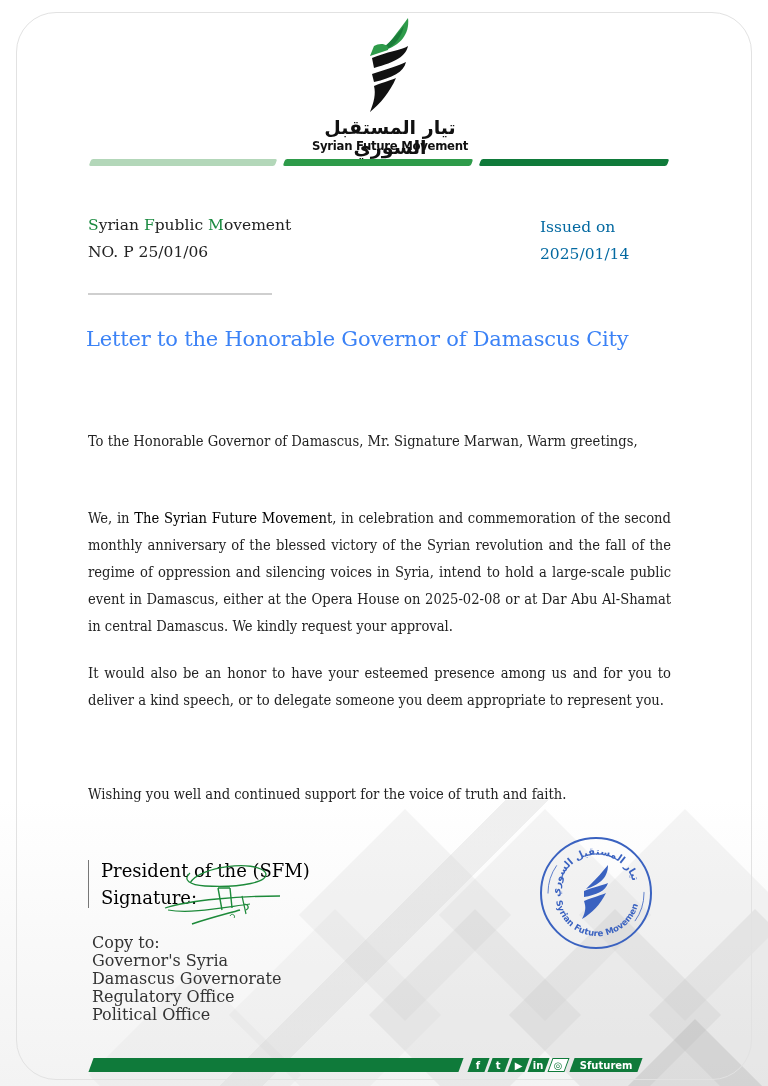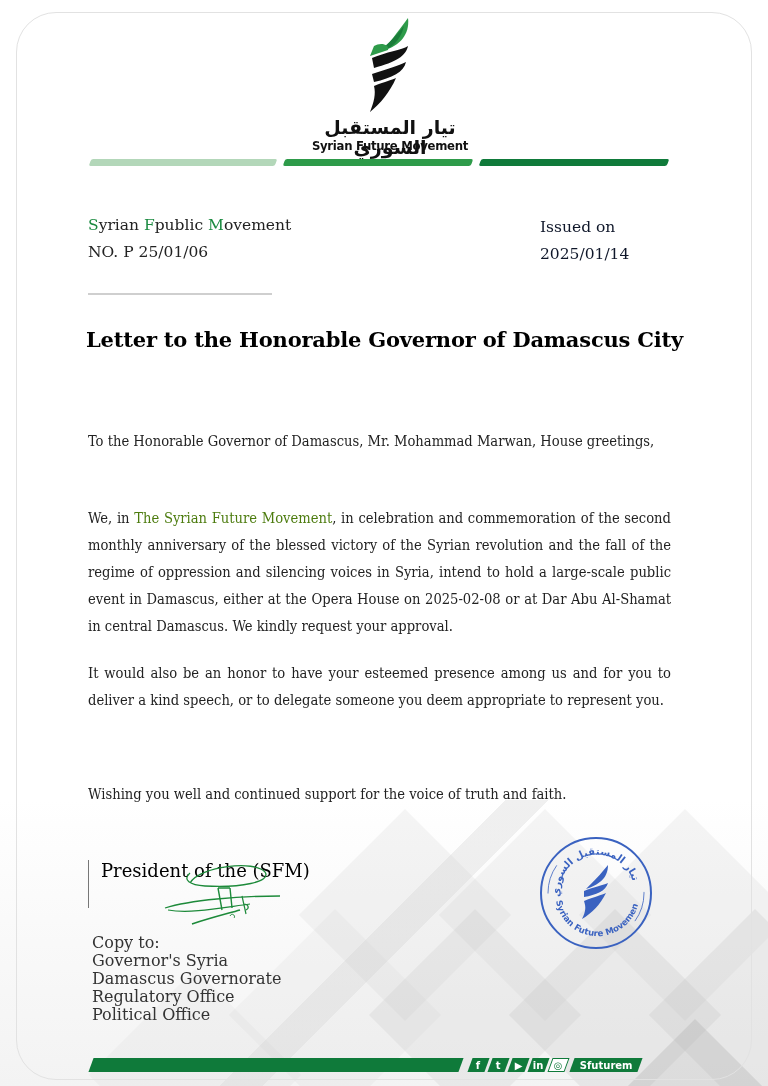--- a/index.html
+++ b/index.html
@@ -36,36 +36,36 @@
     font-family:"DejaVu Sans Condensed","DejaVu Sans", sans-serif; font-weight:bold; font-size:13px; color:#111; letter-spacing:-0.3px;
   }
   .hbar { position:absolute; top:159px; height:7px; transform:skewX(-20deg); border-radius:2px; }
   .hbar1 { left:90px; width:186px; background:#b3d7b9; }
   .hbar2 { left:284px; width:188px; background:#2e9b4a; }
   .hbar3 { left:480px; width:188px; background:#0f7a3a; }
 
   .from { position:absolute; left:88px; top:212px; font-size:15.5px; line-height:27px; color:#222; }
   .from .g { color:#1a8a40; }
   .from-rule { position:absolute; left:88px; top:293px; width:184px; height:2px; background:#cfcfcf; }
-  .issued { position:absolute; left:540px; top:214px; font-size:15.5px; line-height:27px; color:#0f172a; }
+  .issued { position:absolute; left:540px; top:214px; font-size:15.5px; line-height:27px; color:#0369a1; }
 
   .title {
     position:absolute; left:86px; top:327px; width:600px;
-    font-family:"DejaVu Serif", serif; font-weight:bold; font-size:21px; color:#000000; letter-spacing:-0.2px;
+    font-family:"DejaVu Serif", serif; font-weight:normal; font-size:21px; color:#3b82f6; letter-spacing:-0.2px;
   }
   .body {
     position:absolute; left:88px; width:583px;
     font-family:"DejaVu Serif Condensed","DejaVu Serif", serif; font-size:14.6px; line-height:27px; color:#222;
     text-align:justify;
   }
   .p1 { top:427px; }
   .p2 { top:504px; }
   .p3 { top:659px; }
   .p4 { top:780px; }
-  .green-link { color:#4d7c0f; }
+  .green-link { color:#000000; }
 
   .sig-bar { position:absolute; left:88px; top:860px; width:1px; height:48px; background:#777; }
   .sig { position:absolute; left:101px; top:857px; font-size:18px; line-height:27px; color:#000000; }
   .signature { position:absolute; left:160px; top:858px; }
   .copy { position:absolute; left:92px; top:934px; font-size:16px; line-height:18px; color:#333; }
 
   .stamp { position:absolute; left:538px; top:835px; }
 
   .footer-bar {
     position:absolute; left:91px; top:1058px; width:370px; height:14px; background:#0f7a3a; transform:skewX(-20deg);
@@ -120,28 +120,29 @@
 </div>
 <div class="from-rule"></div>
 
 <div class="issued">
   <div>Issued on</div>
   <div>2025/01/14</div>
 </div>
 
 <div class="title">Letter to the Honorable Governor of Damascus City</div>
 
-<div class="body p1">To the Honorable Governor of Damascus, Mr. Mohammad Marwan, House greetings,</div>
+<div class="body p1">To the Honorable Governor of Damascus, Mr. Signature Marwan, Warm greetings,</div>
 <div class="body p2"><span>We, in </span><span class="green-link">The Syrian Future Movement</span><span>, in celebration and commemoration of the second monthly anniversary of the blessed victory of the Syrian revolution and the fall of the regime of oppression and silencing voices in Syria, intend to hold a large-scale public event in Damascus, either at the Opera House on 2025-02-08 or at Dar Abu Al-Shamat in central Damascus. We kindly request your approval.</span></div>
 <div class="body p3">It would also be an honor to have your esteemed presence among us and for you to deliver a kind speech, or to delegate someone you deem appropriate to represent you.</div>
 <div class="body p4">Wishing you well and continued support for the voice of truth and faith.</div>
 
 <div class="sig-bar"></div>
 <div class="sig">
   <div>President of the (SFM)</div>
+  <div>Signature:</div>
 </div>
 <svg class="signature" width="130" height="75" viewBox="0 0 130 75">
   <path d="M30 25 C40 8 95 2 105 14 C112 24 80 30 45 28 C30 27 22 22 30 15" fill="none" stroke="#1d8a3a" stroke-width="1.3"></path>
   <path d="M5 50 C30 42 80 38 120 38" fill="none" stroke="#1d8a3a" stroke-width="1.3"></path>
   <path d="M8 52 C30 56 60 50 90 46" fill="none" stroke="#1d8a3a" stroke-width="1.2"></path>
   <path d="M58 30 L62 52 M70 30 L72 50 M58 30 L70 30" fill="none" stroke="#1d8a3a" stroke-width="1.4"></path>
   <path d="M82 38 L86 56 M84 46 C88 46 90 50 86 52" fill="none" stroke="#1d8a3a" stroke-width="1.2"></path>
   <path d="M32 66 C50 60 66 56 80 52" fill="none" stroke="#1d8a3a" stroke-width="1.6"></path>
   <path d="M70 58 C72 54 76 58 74 60" fill="none" stroke="#1d8a3a" stroke-width="1"></path>
 </svg>

